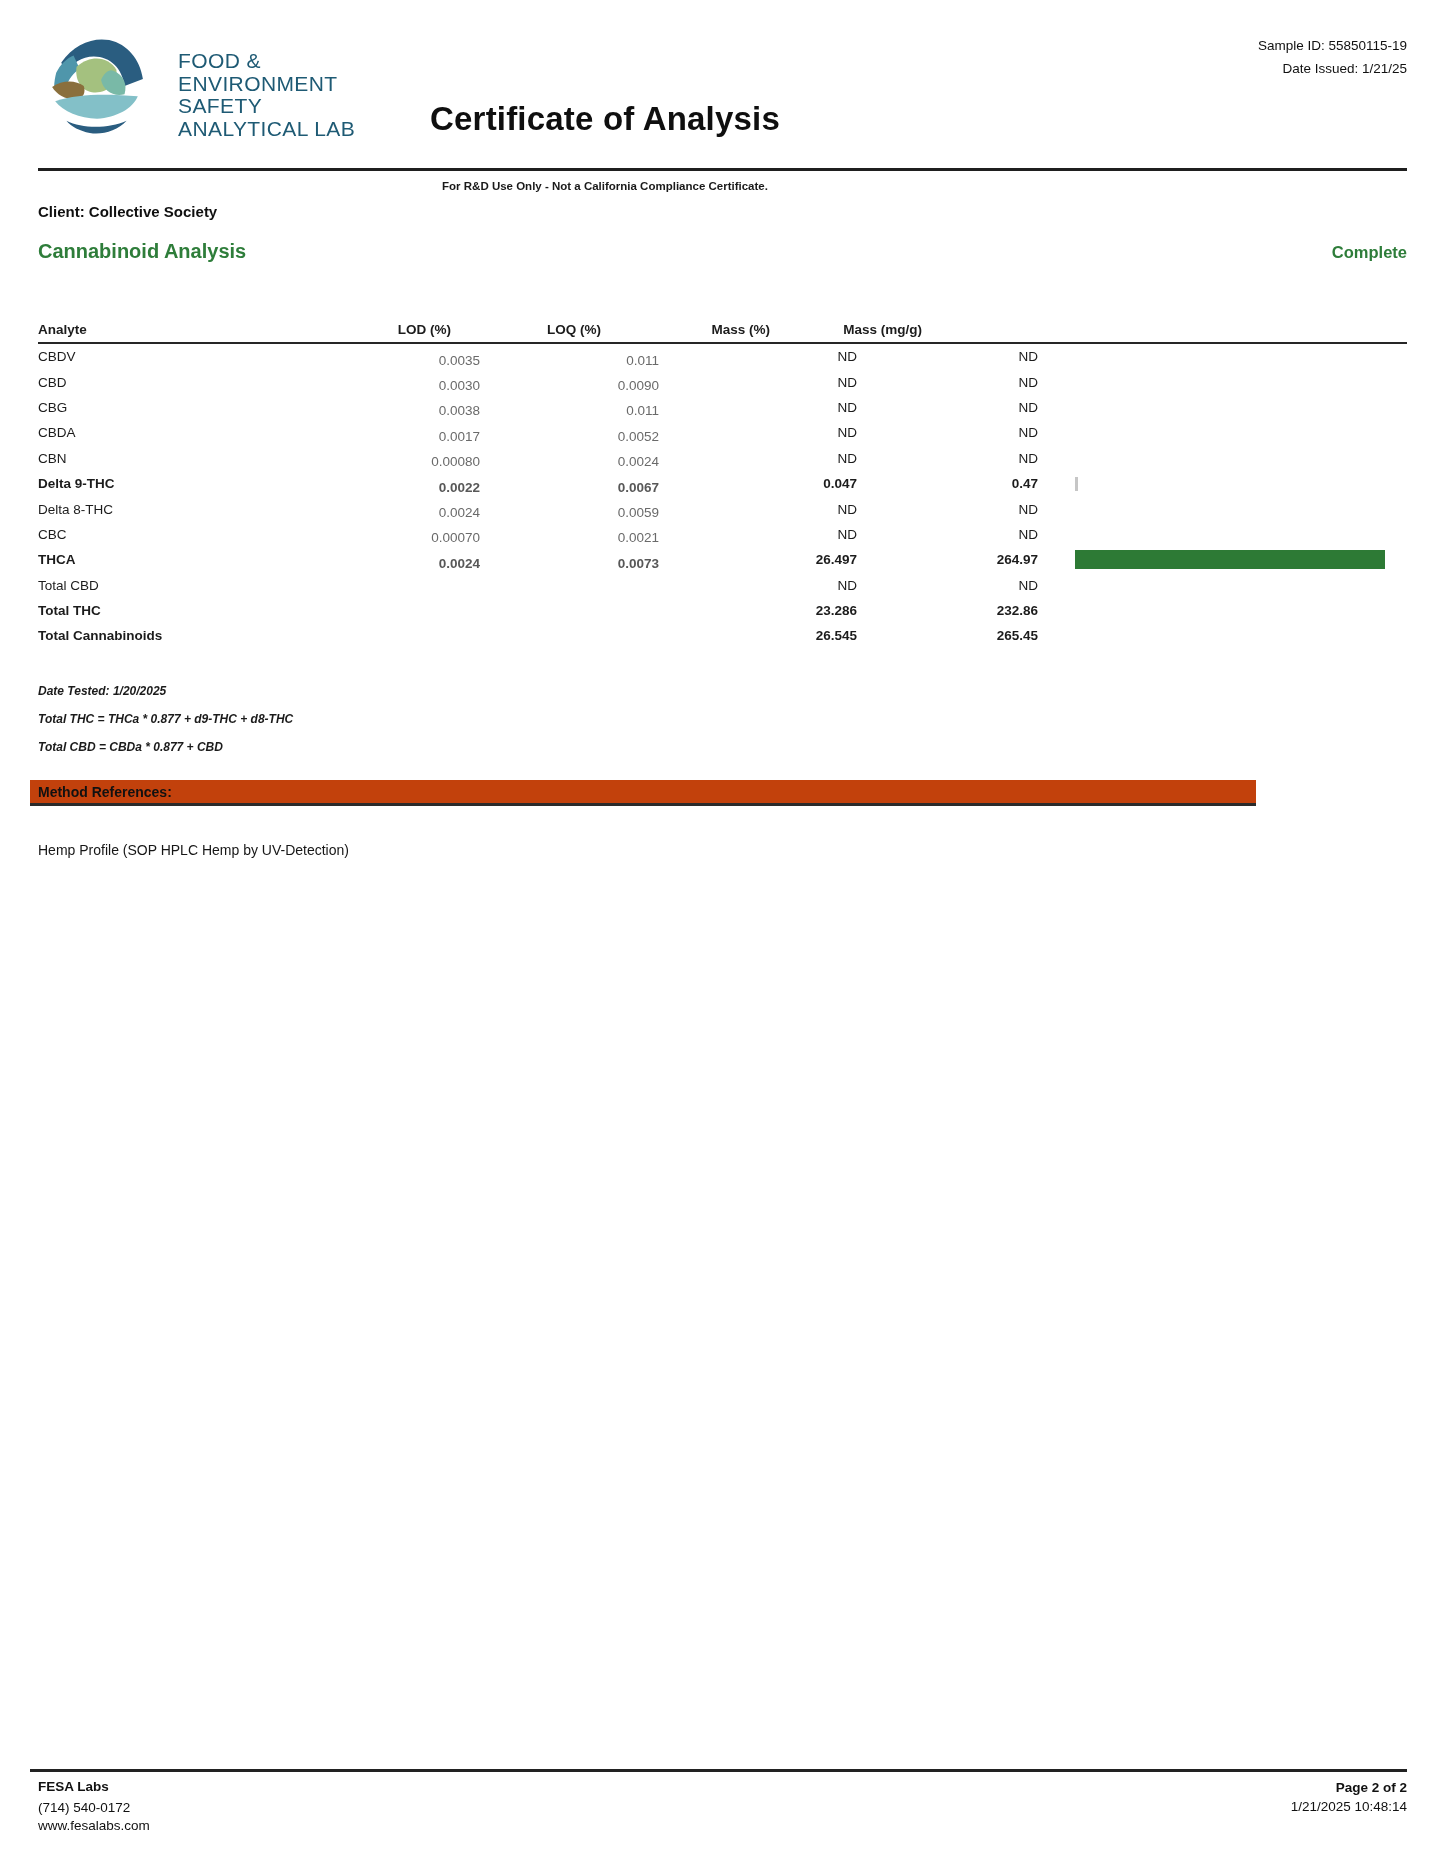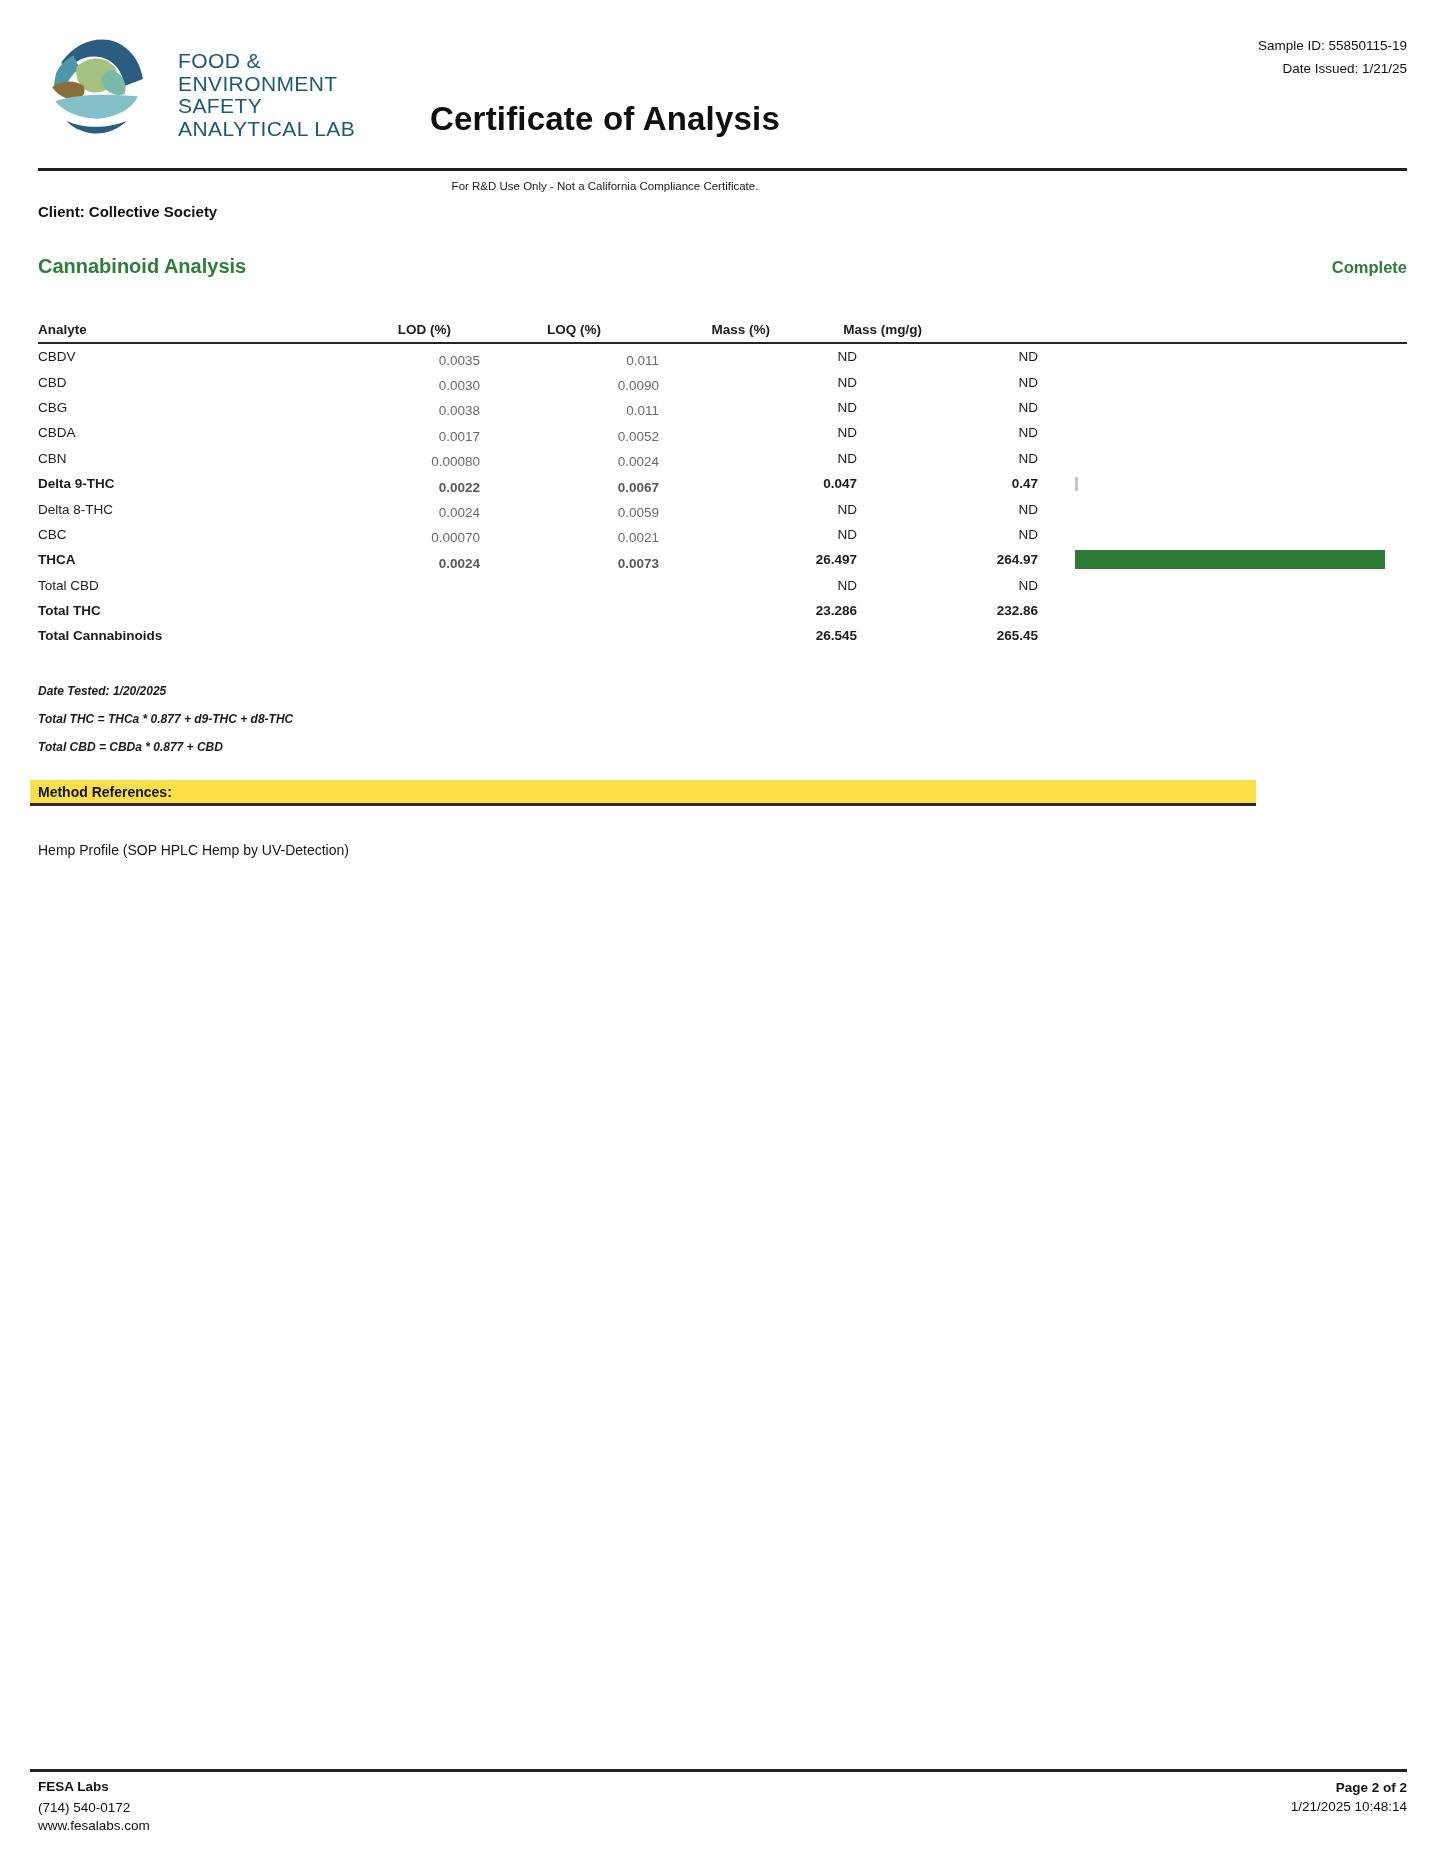--- a/index.html
+++ b/index.html
@@ -8,25 +8,25 @@
   .page { position:relative; width:1445px; height:1870px; background:#fff; overflow:hidden; }
 
   
   .logo-wrap { position:absolute; left:46px; top:34px; display:flex; align-items:flex-start; }
   .logo-svg { width:102px; height:102px; display:block; }
   .logo-lines { margin-left:30px; margin-top:16px; color:#1e5a74; font-size:21px; line-height:22.5px; letter-spacing:0.4px; font-weight:400; }
   .meta { position:absolute; top:34px; right:38px; text-align:right; font-size:13.5px; line-height:23px; color:#111; }
   .title-band { position:absolute; left:0; top:100px; width:1210px; text-align:center; }
   .doc-title { font-size:33px; font-weight:bold; color:#0f0f0f; letter-spacing:0.2px; }
   .rule-header { position:absolute; left:38px; top:168px; width:1369px; height:3px; background:#1f1f1f; }
-  .disclaimer { position:absolute; left:0; top:180px; width:1210px; text-align:center; font-size:11.5px; font-weight:normal; color:#1a1a1a; }
+  .disclaimer { position:absolute; left:0; top:180px; width:1210px; text-align:center; font-size:11.5px; font-weight:bold; color:#1a1a1a; }
   .client { position:absolute; left:38px; top:203px; font-size:15px; font-weight:bold; color:#101010; }
 
   
-  .section-head { position:absolute; left:38px; top:255px; width:1369px; display:flex; justify-content:space-between; align-items:baseline; }
+  .section-head { position:absolute; left:38px; top:240px; width:1369px; display:flex; justify-content:space-between; align-items:baseline; }
   .section-title { font-size:20px; font-weight:bold; color:#2e7d3a; }
   .section-status { font-size:16.5px; font-weight:bold; color:#2e7d3a; }
 
   
   .ctable { position:absolute; left:38px; top:316px; width:1369px; font-size:13.5px; }
   .tr, .thead-row { display:flex; align-items:center; }
   .thead-row { height:28px; font-weight:bold; border-bottom:2.5px solid #262626; }
   .tr { height:25.4px;gap:29px; }
   .col0 { flex:0 0 250px; text-align:left; }
   .col1 { flex:0 0 163px; text-align:right; }
@@ -38,21 +38,21 @@
   .tr.bold .td.col1, .tr.bold .td.col2 { color:#585858; }
   .bar-cell { flex:1 1 auto; height:100%; display:flex; align-items:center; margin-left:8px; }
   .bar { height:19px; }
   .bar.trace { height:14px; }
 
   
   .notes { position:absolute; left:38px; top:684px;font-style:italic; }
   .note { font-size:12px; font-weight:bold; color:#1b1b1b; margin-bottom:14px; }
 
   
-  .method-band { position:absolute; left:30px; top:780px; width:1226px; height:26px; background:#fde047; border-bottom:3px solid #2b2b2b; }
+  .method-band { position:absolute; left:30px; top:780px; width:1226px; height:26px; background:#c2410c; border-bottom:3px solid #2b2b2b; }
   .method-band .label { margin-left:8px; font-size:14px; font-weight:bold; line-height:24px; color:#111; }
   .method-body { position:absolute; left:38px; top:842px; font-size:14px; color:#161616; }
 
   
   .rule-footer { position:absolute; left:30px; top:1769px; width:1377px; height:2.5px; background:#222; }
   .footer-left { position:absolute; left:38px; top:1778px; font-size:13.5px; line-height:18px; color:#111; }
   .footer-left .company { font-weight:bold; margin-bottom:3px; }
   .footer-right { position:absolute; right:38px; top:1778px; text-align:right; font-size:13.5px; line-height:19px; color:#111; }
   .footer-right .pagenum { font-weight:bold; }
 </style>

